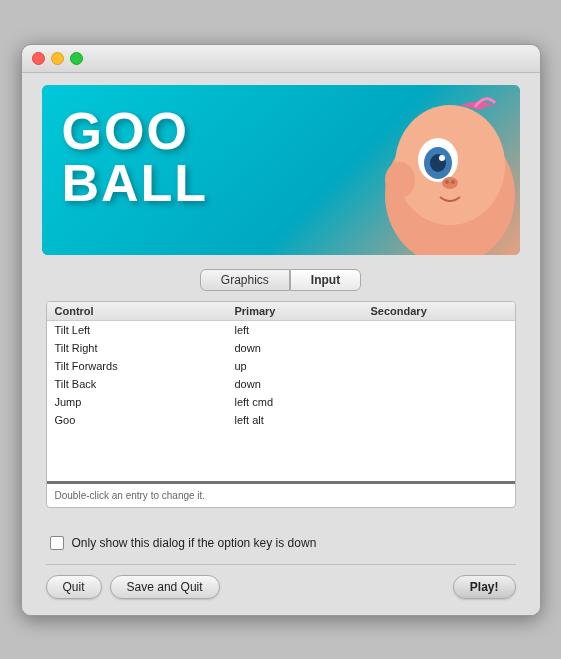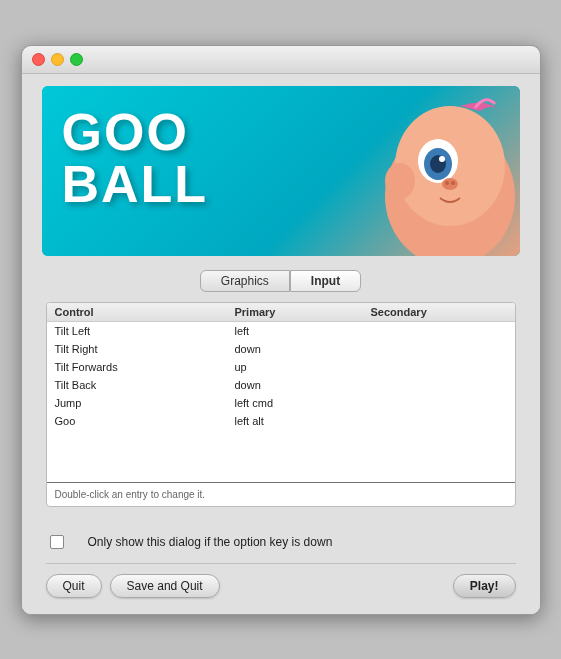--- a/index.html
+++ b/index.html
@@ -161,27 +161,27 @@
     }
 
     .table-cell {
       padding: 1px 0;
     }
 
     .table-hint {
       padding: 6px 8px 6px;
       font-size: 10px;
       color: #666;
-      border-top: 1px solid #737373;
+      border-top: 3px solid #737373;
     }
 
     .checkbox-row {
       display: flex;
       align-items: center;
-      gap: 24px;
+      gap: 8px;
       margin: 28px 8px 14px;
       font-size: 12px;
       color: #222;
     }
 
     .checkbox-box {
       width: 14px;
       height: 14px;
       border: 1px solid #888;
       background: white;

